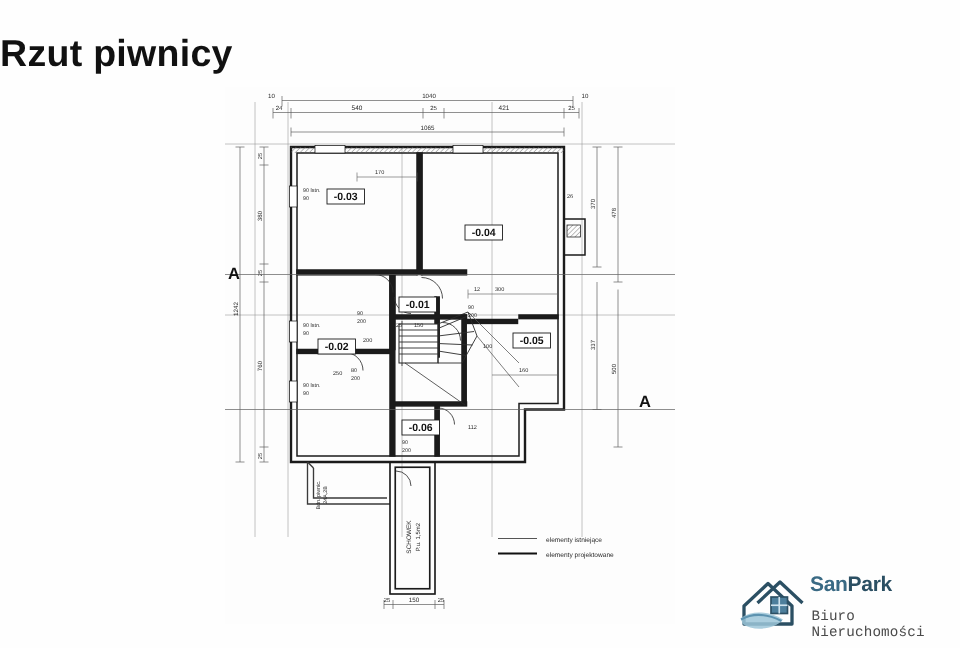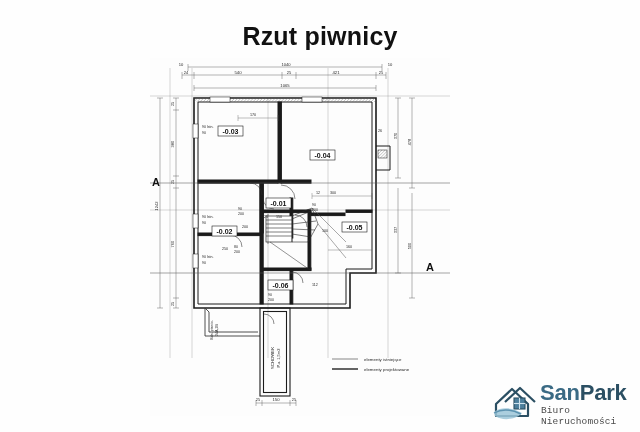--- a/index.html
+++ b/index.html
@@ -7,40 +7,39 @@
     width:640px;height:432px;
     background:#ffffff;
     font-family:"Liberation Sans", sans-serif;
     overflow:hidden;position:relative;
   }
   #page{position:absolute;inset:0;background:#fefefe;}
 
   
   .title{
     position:absolute;left:0;top:22px;width:640px;
-    text-align:center;
     font-size:25px;font-weight:bold;color:#111;
     letter-spacing:.2px;
   }
 
   
   #sheet{
     position:absolute;left:150px;top:58px;width:300px;height:358px;
     background:#fdfdfd;
   }
   #sheet svg{display:block;}
 
   
   #logo{
     position:absolute;left:492px;top:380px;width:146px;height:50px;
   }
   #logo .mark{position:absolute;left:0;top:2px;width:48px;height:44px;}
   #logo .brand{
     position:absolute;left:48px;top:2px;
-    font-size:22px;font-weight:600;color:#2b4f63;
+    font-size:14px;font-weight:600;color:#2b4f63;
     letter-spacing:-.2px;line-height:1;
   }
   #logo .brand .san{color:#3a6a84;}
   #logo .brand .park{color:#2b4f63;}
   #logo .sub{
     position:absolute;left:49px;top:25px;
     font-size:9.5px;color:#4a4a4a;letter-spacing:.1px;font-family:Liberation Mono, monospace;
   }
   .lbl{font-family:"Liberation Sans", sans-serif;}
 </style>

